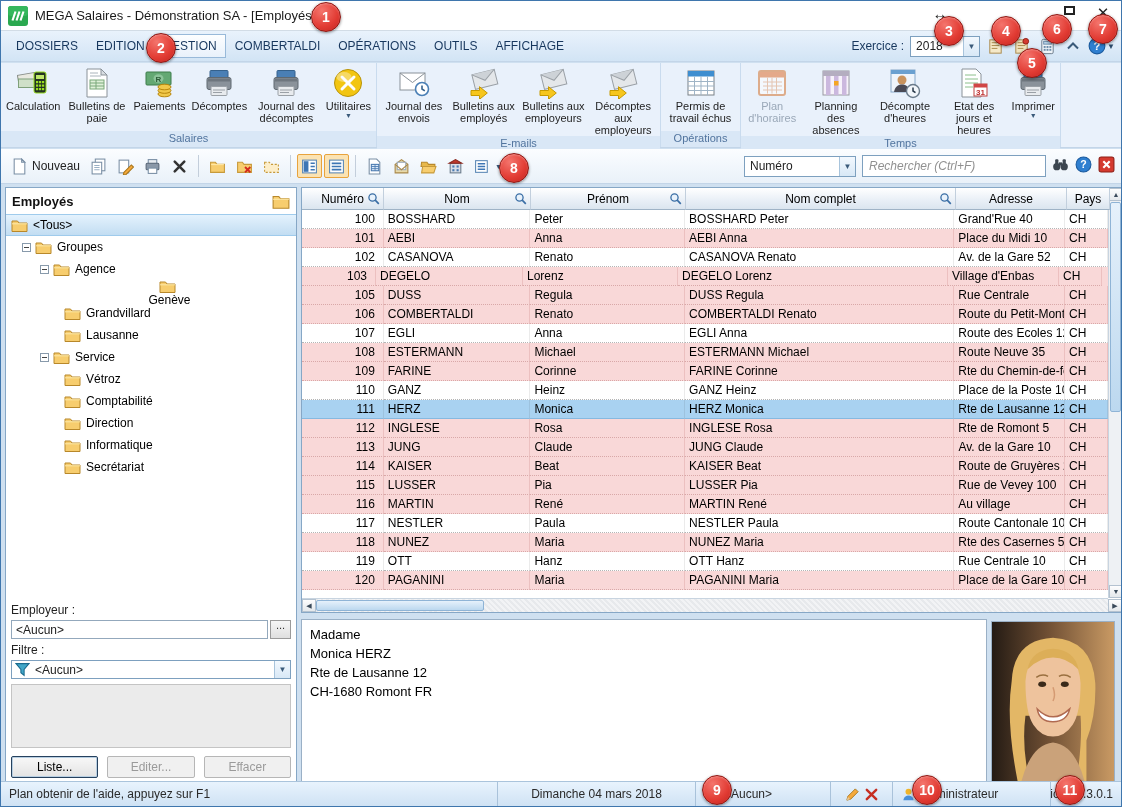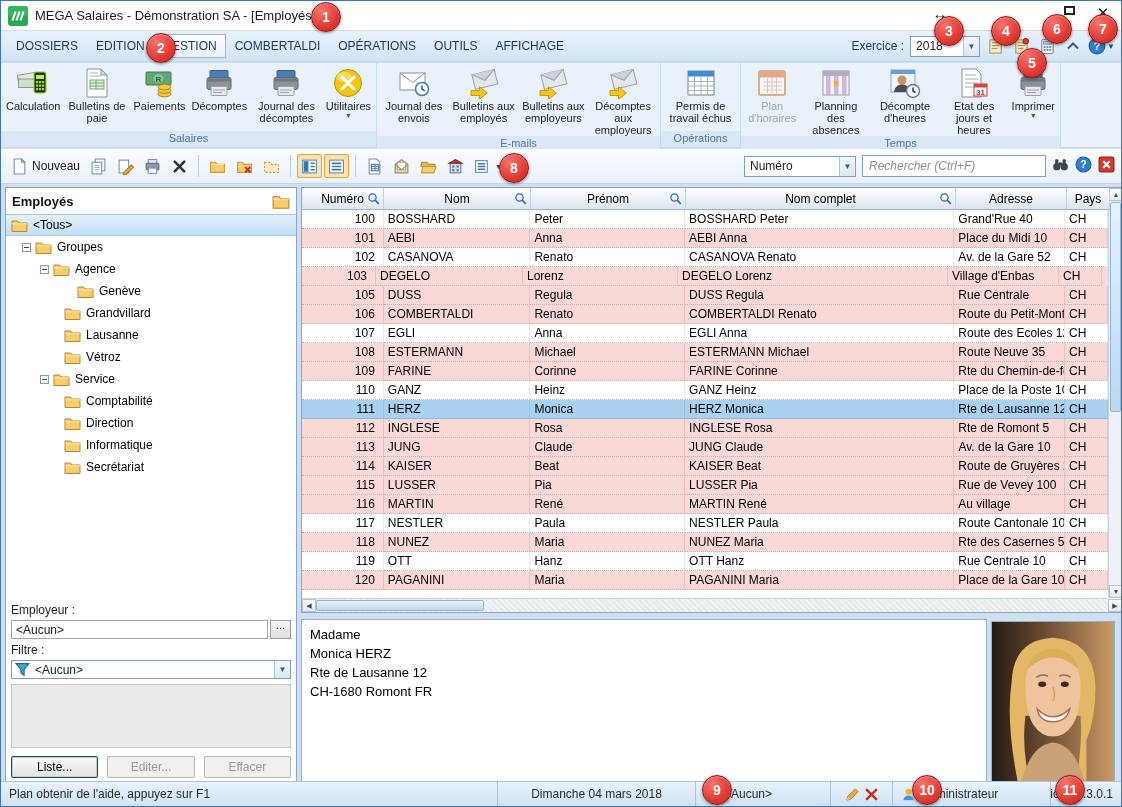--- a/index.html
+++ b/index.html
@@ -569,21 +569,21 @@
         <div class="t-row" style="padding-left: 34px;">
           <span class="expander"></span>
           <span style="display: inline-flex;">
             <svg class="t-folder" viewBox="0 0 17 13">
               <path d="M1 2h5.5l1.5 2H16v8.5H1z" fill="#f7cd6e" stroke="#b8882a"></path>
               <path d="M1 4.8h15" stroke="#fde9a8" fill="none"></path>
             </svg>
           </span>
           <span class="lbl">Agence</span>
         </div>
-        <div class="t-row" style="padding-left: 71px;">
+        <div class="t-row" style="padding-left: 32px; flex-direction: column;">
           <span style="display: inline-flex;">
             <svg class="t-folder" viewBox="0 0 17 13">
               <path d="M1 2h5.5l1.5 2H16v8.5H1z" fill="#f7cd6e" stroke="#b8882a"></path>
               <path d="M1 4.8h15" stroke="#fde9a8" fill="none"></path>
             </svg>
           </span>
           <span class="lbl">Genève</span>
         </div>
         <div class="t-row" style="padding-left: 58px;">
           <span style="display: inline-flex;">
@@ -595,39 +595,39 @@
           <span class="lbl">Grandvillard</span>
         </div>
         <div class="t-row" style="padding-left: 58px;">
           <span style="display: inline-flex;">
             <svg class="t-folder" viewBox="0 0 17 13">
               <path d="M1 2h5.5l1.5 2H16v8.5H1z" fill="#f7cd6e" stroke="#b8882a"></path>
               <path d="M1 4.8h15" stroke="#fde9a8" fill="none"></path>
             </svg>
           </span>
           <span class="lbl">Lausanne</span>
-        </div>
-        <div class="t-row" style="padding-left: 58px;">
-          <span style="display: inline-flex;">
-            <svg class="t-folder" viewBox="0 0 17 13">
-              <path d="M1 2h5.5l1.5 2H16v8.5H1z" fill="#f7cd6e" stroke="#b8882a"></path>
-              <path d="M1 4.8h15" stroke="#fde9a8" fill="none"></path>
-            </svg>
-          </span>
-          <span class="lbl">Vétroz</span>
         </div>
         <div class="t-row" style="padding-left: 34px;">
           <span class="expander"></span>
           <span style="display: inline-flex;">
             <svg class="t-folder" viewBox="0 0 17 13">
               <path d="M1 2h5.5l1.5 2H16v8.5H1z" fill="#f7cd6e" stroke="#b8882a"></path>
               <path d="M1 4.8h15" stroke="#fde9a8" fill="none"></path>
             </svg>
           </span>
           <span class="lbl">Service</span>
+        </div>
+        <div class="t-row" style="padding-left: 58px;">
+          <span style="display: inline-flex;">
+            <svg class="t-folder" viewBox="0 0 17 13">
+              <path d="M1 2h5.5l1.5 2H16v8.5H1z" fill="#f7cd6e" stroke="#b8882a"></path>
+              <path d="M1 4.8h15" stroke="#fde9a8" fill="none"></path>
+            </svg>
+          </span>
+          <span class="lbl">Vétroz</span>
         </div>
         <div class="t-row" style="padding-left: 58px;">
           <span style="display: inline-flex;">
             <svg class="t-folder" viewBox="0 0 17 13">
               <path d="M1 2h5.5l1.5 2H16v8.5H1z" fill="#f7cd6e" stroke="#b8882a"></path>
               <path d="M1 4.8h15" stroke="#fde9a8" fill="none"></path>
             </svg>
           </span>
           <span class="lbl">Comptabilité</span>
         </div>

